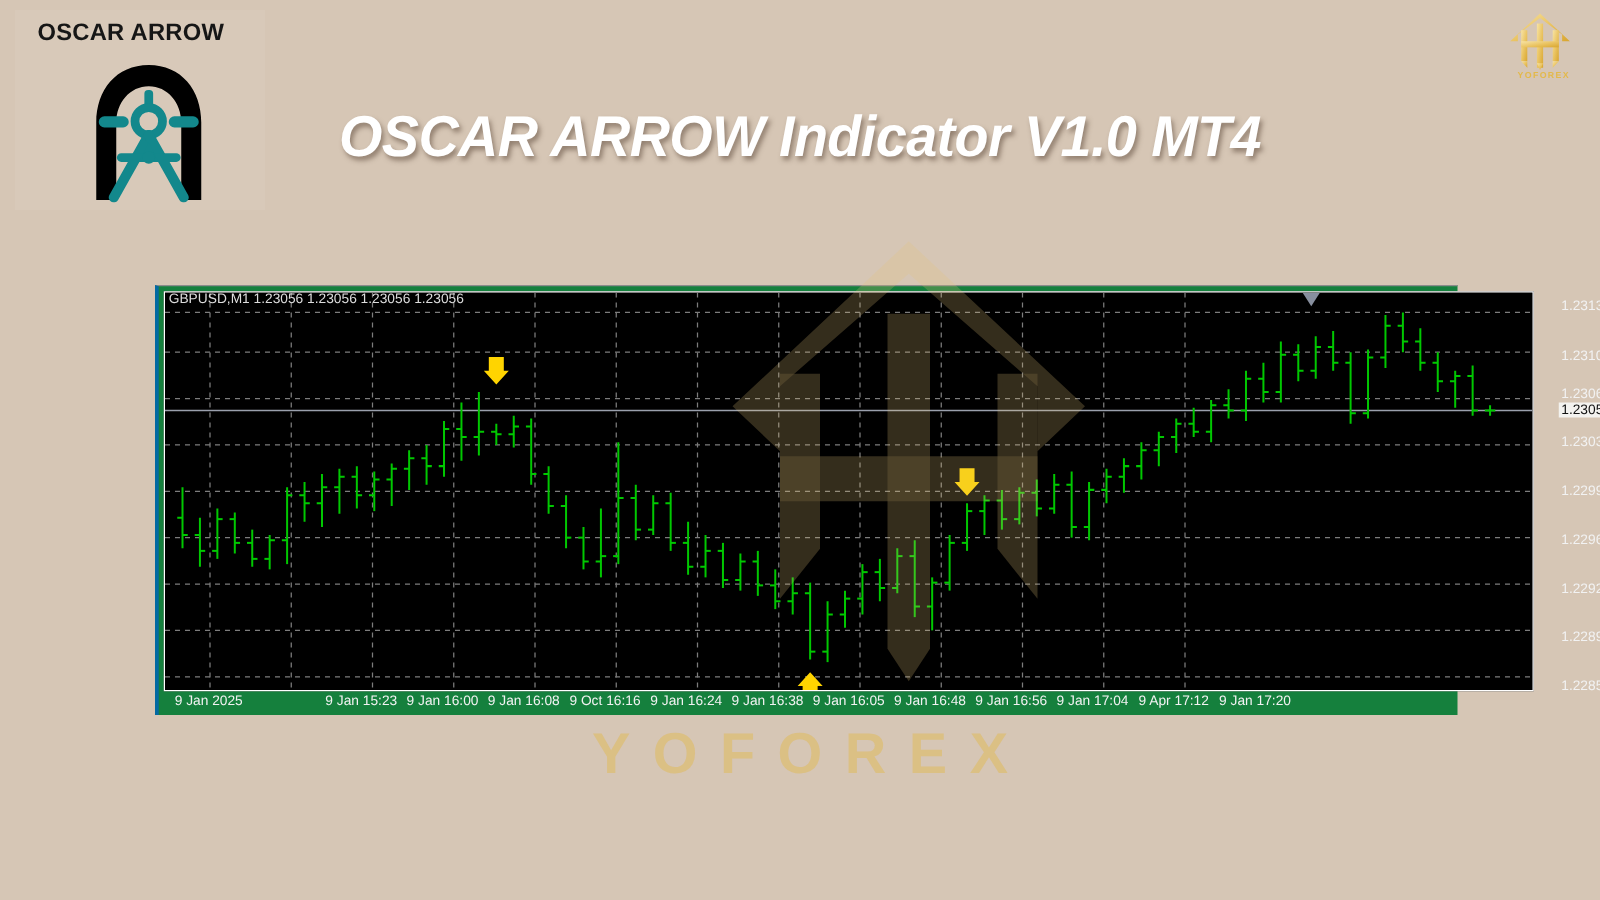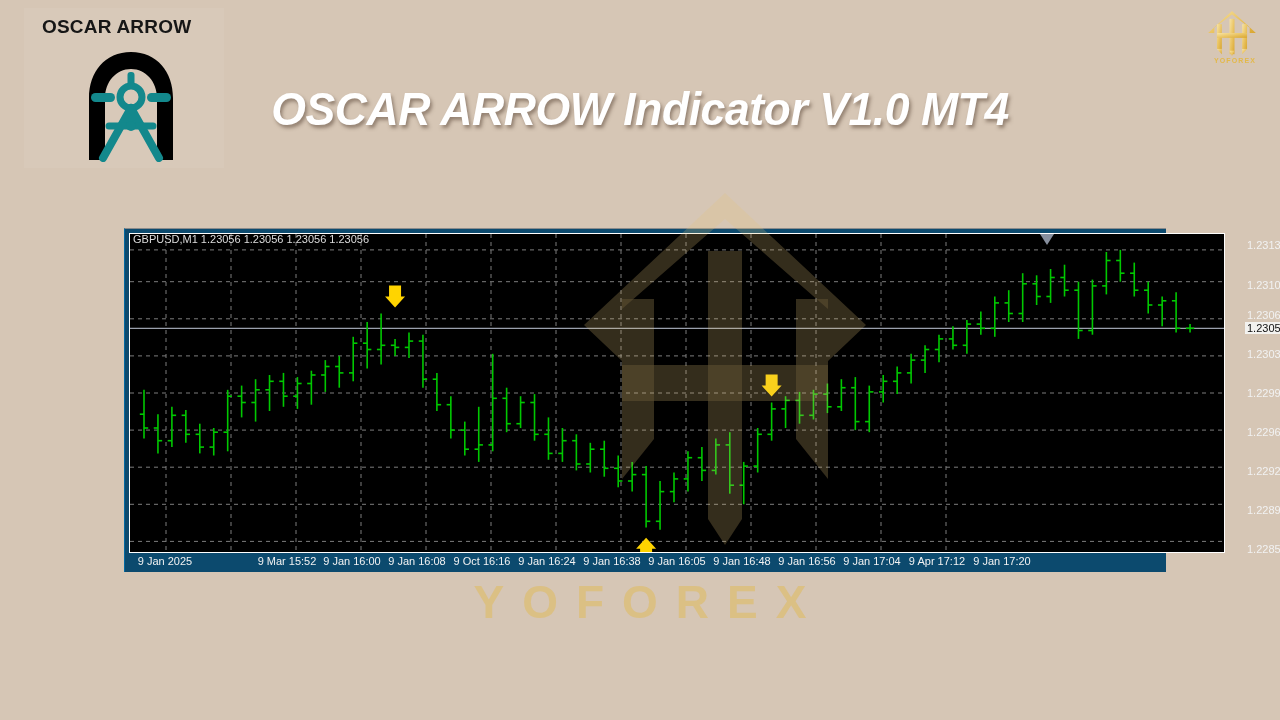--- a/index.html
+++ b/index.html
@@ -11,21 +11,21 @@
     height: 720px;
     background: #d6c6b5;
     font-family: "Liberation Sans", sans-serif;
     overflow: hidden;
     position: relative;
   }
 
   
   #brand-badge {
     position: absolute;
-    left: 24px;
+    left: 12px;
     top: 8px;
     width: 200px;
     height: 160px;
     background: rgba(255,255,255,0.06);
   }
   #brand-name {
     position: absolute;
     left: 18px;
     top: 8px;
     font-size: 19px;
@@ -75,23 +75,23 @@
     transform: scaleX(0.97);
   }
 
   
   #chart-window {
     position: absolute;
     left: 124px;
     top: 228px;
     width: 1042px;
     height: 344px;
-    background: #0c4a6e;
+    background: #15803d;
     border-top: 1px solid #8b8b8b;
-    border-left: 1px solid #0369a1;
+    border-left: 3px solid #0369a1;
     box-sizing: border-box;
   }
   #chart-plot {
     position: absolute;
     left: 4px;
     top: 4px;
     width: 1096px;
     height: 320px;
     border: 1px solid #ffffff;
     box-sizing: border-box;
@@ -515,21 +515,21 @@
     <div class="price-tick" style="top:119px">1.23030</div>
     <div class="price-tick" style="top:158px">1.22995</div>
     <div class="price-tick" style="top:197px">1.22960</div>
     <div class="price-tick" style="top:236px">1.22925</div>
     <div class="price-tick" style="top:275px">1.22890</div>
     <div class="price-tick" style="top:314px">1.22855</div>
   </div>
 
   <div id="time-axis">
     <div class="time-tick" style="left:36px">9 Jan 2025</div>
-    <div class="time-tick" style="left:158px">9 Mar 15:52</div>
+    <div class="time-tick" style="left:158px">9 Jan 15:23</div>
     <div class="time-tick" style="left:223px">9 Jan 16:00</div>
     <div class="time-tick" style="left:288px">9 Jan 16:08</div>
     <div class="time-tick" style="left:353px">9 Oct 16:16</div>
     <div class="time-tick" style="left:418px">9 Jan 16:24</div>
     <div class="time-tick" style="left:483px">9 Jan 16:38</div>
     <div class="time-tick" style="left:548px">9 Jan 16:05</div>
     <div class="time-tick" style="left:613px">9 Jan 16:48</div>
     <div class="time-tick" style="left:678px">9 Jan 16:56</div>
     <div class="time-tick" style="left:743px">9 Jan 17:04</div>
     <div class="time-tick" style="left:808px">9 Apr 17:12</div>

